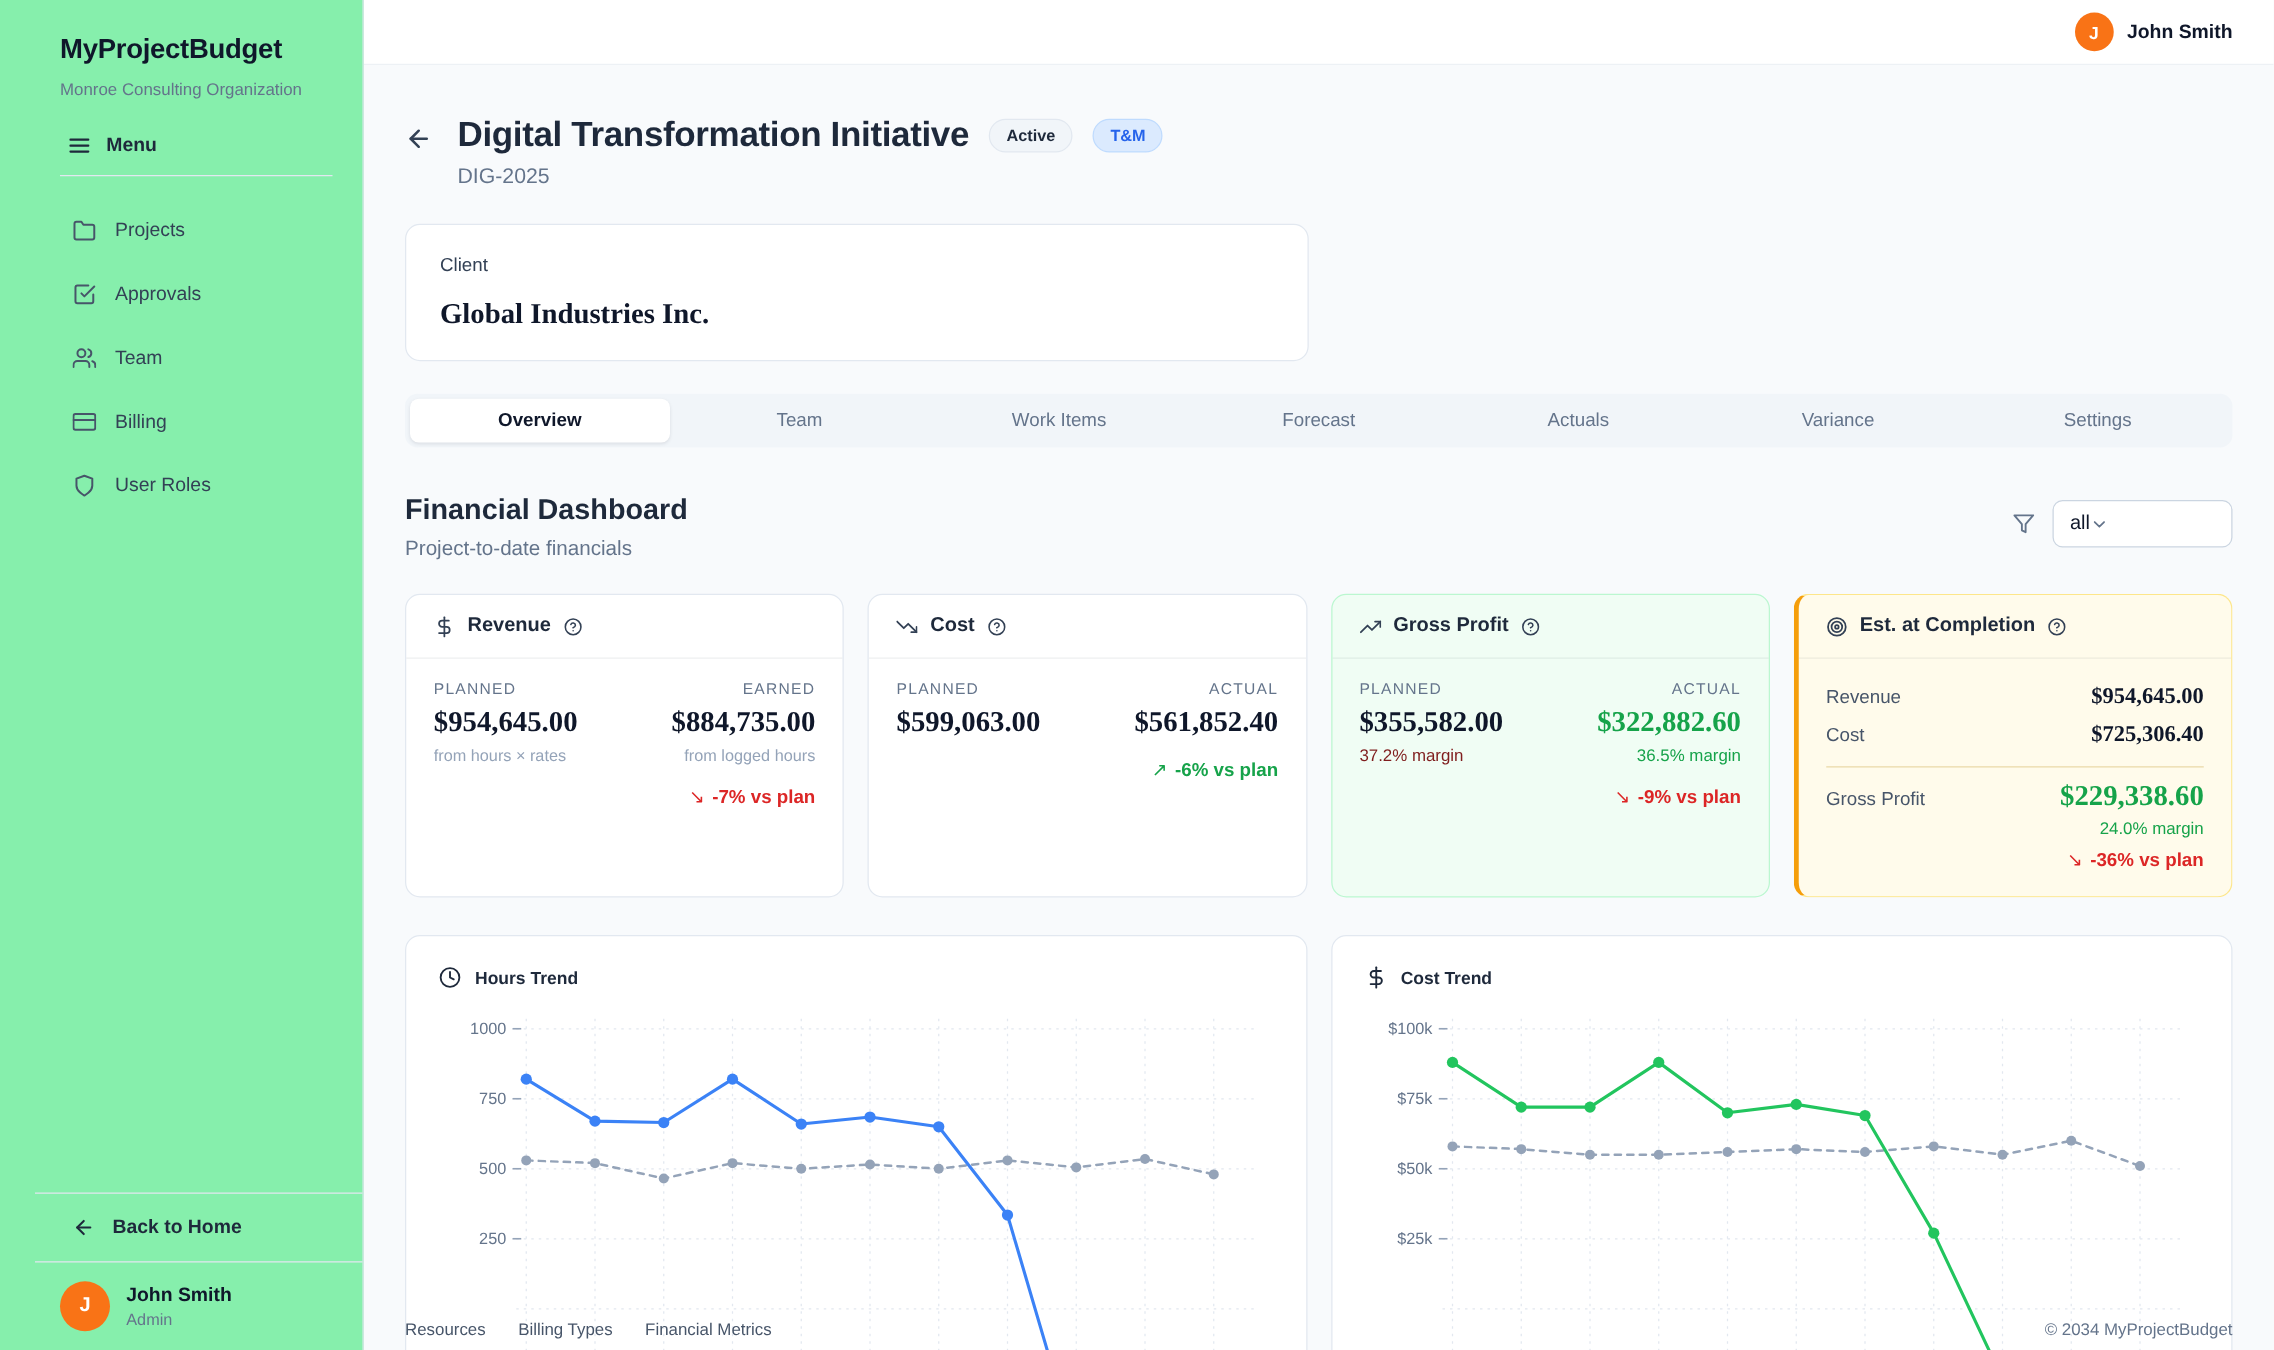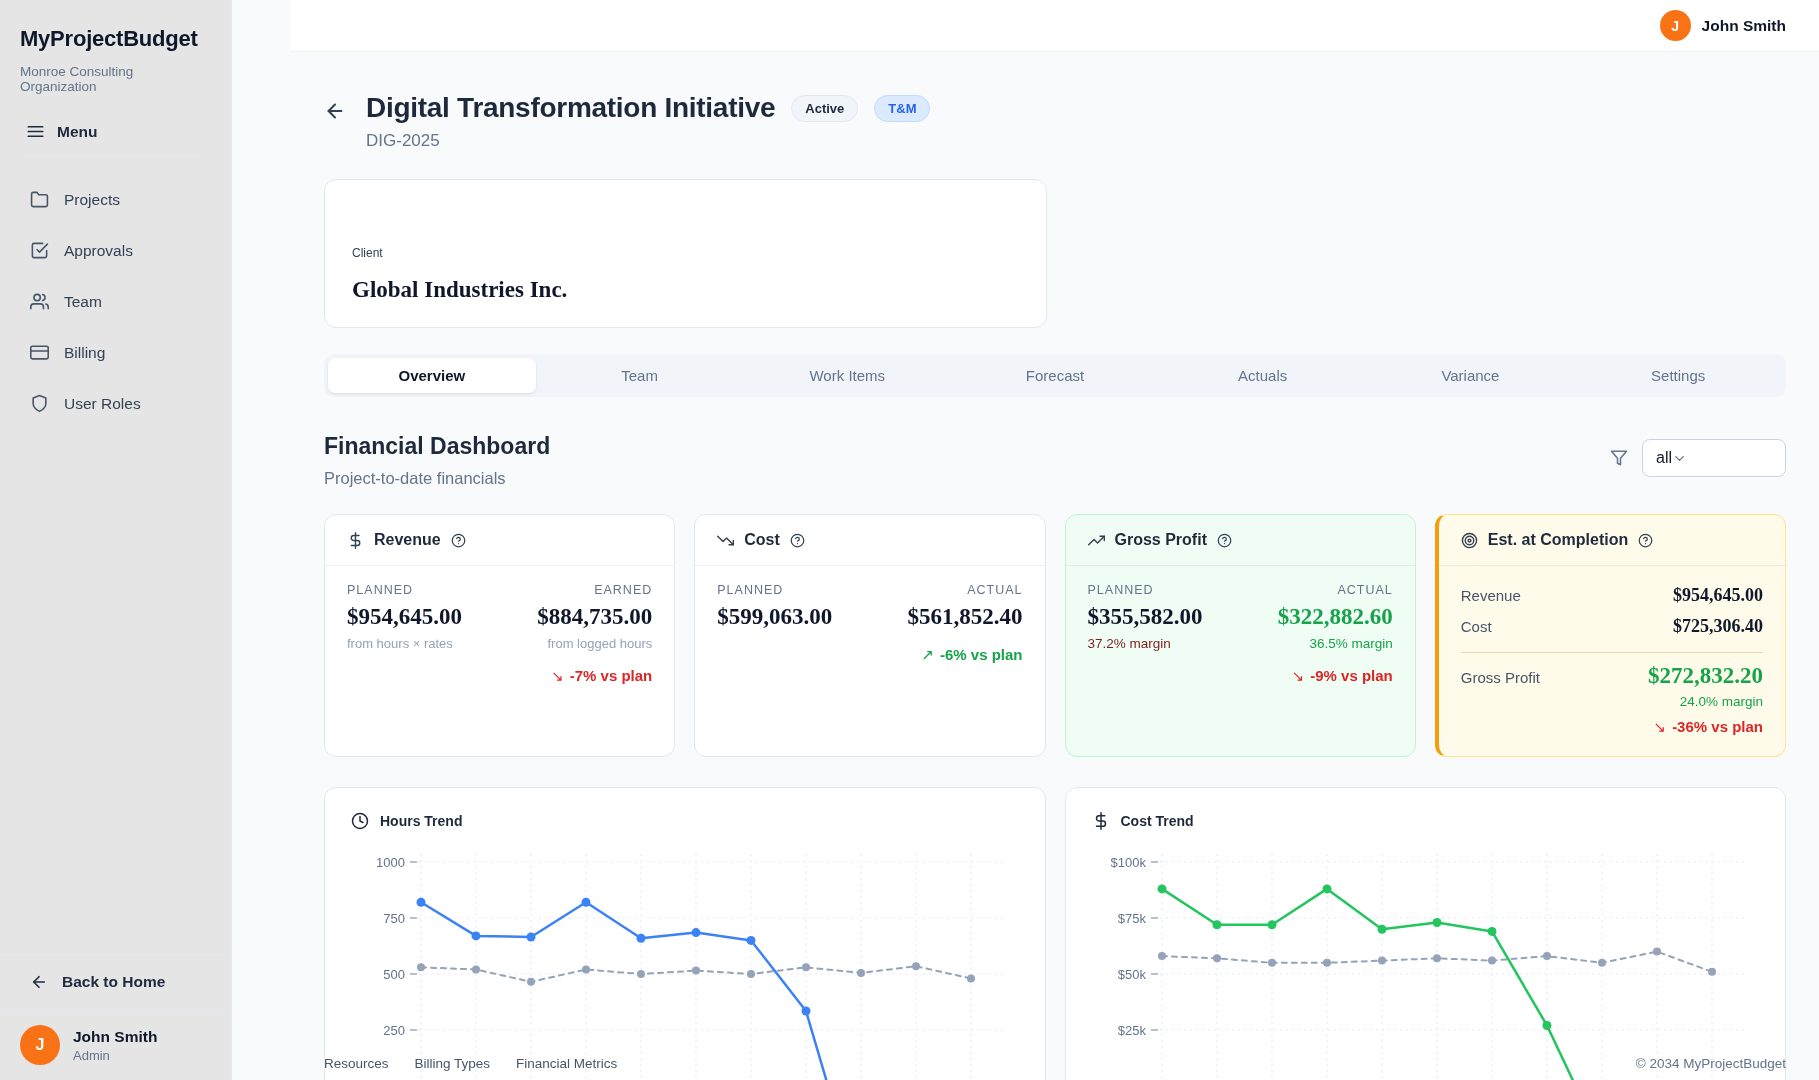--- a/index.html
+++ b/index.html
@@ -6,23 +6,23 @@
   html,body { width:1819px; height:1080px; overflow:hidden; }
   body {
     font-family:"Liberation Sans","DejaVu Sans",sans-serif;
     background:#f8fafc; color:#1e293b; font-size:15px;
   }
   .icon svg { display:block; }
   .money { font-family:"Liberation Serif","DejaVu Serif",serif; font-weight:700; color:#0f172a; }
 
   
   .sidebar {
-    position:fixed; left:0; top:0; bottom:0; width:232px;
-    background:#e5e5e5; border-right:1px solid #e2e8f0;
-    display:flex; flex-direction:column; z-index:50;
+    position:fixed; left:0; top:0; bottom:0; width:291px;
+    background:#86efac; border-right:1px solid #e2e8f0;
+    display:flex; flex-direction:column; z-index:50;padding-left:28px;
   }
   .sb-head { padding:26px 24px 6px 20px; }
   .app-title { font-size:22px; font-weight:700; color:#0f172a; letter-spacing:-0.01em; }
   .app-org { margin-top:12px; font-size:13.5px; color:#64748b; }
   .menu-row { display:flex; align-items:center; gap:12px; padding:22px 24px 14px 26px; font-weight:600; font-size:15.5px; color:#1e293b; cursor:pointer; }
   .menu-row .icon { color:#1e293b; }
   .sb-divider { border-bottom:1px solid #e2e8f0; margin:0 24px 10px 20px; }
   .sb-nav { padding:8px 0; }
   .nav-item { display:flex; align-items:center; gap:15px; padding:16px 24px 16px 30px; font-size:15.5px; color:#334155; cursor:pointer; }
   .nav-item .icon { color:#475569; }
@@ -46,21 +46,21 @@
   .title-row { display:flex; align-items:center; gap:16px; }
   .proj-title { font-size:28px; font-weight:700; color:#1e293b; letter-spacing:-0.01em; }
   .badge { display:inline-flex; align-items:center; border-radius:999px; font-size:13px; font-weight:600; padding:5px 13px; }
   .badge-status { background:#f1f5f9; border:1px solid #e2e8f0; color:#1e293b; }
   .badge-type { background:#dbeafe; border:1px solid #bfdbfe; color:#2563eb; }
   .proj-code { margin-top:7px; font-size:17px; color:#64748b; }
 
   .info-grid { display:grid; grid-template-columns:1fr 1fr; gap:17px; margin-top:28px; }
   .card { background:#fff; border:1px solid #e2e8f0; border-radius:12px; }
   .info-card { padding:24px 27px; }
-  .info-label { font-size:12px; color:#334155;margin-top:42px; }
+  .info-label { font-size:15px; color:#334155; }
   .info-value { margin-top:17px; font-size:23px; }
 
   .tabs { margin-top:26px; background:#f1f5f9; border-radius:10px; padding:4px; display:grid; grid-template-columns:repeat(7,1fr); }
   .tab { text-align:center; font-size:15px; color:#64748b; padding:9px 0; border-radius:7px; cursor:pointer; }
   .tab.active { background:#ffffff; color:#0f172a; font-weight:600; box-shadow:0 1px 3px rgba(15,23,42,.1); }
 
   .dash-header { margin-top:36px; display:flex; justify-content:space-between; align-items:flex-start; }
   .dash-title { font-size:23px; font-weight:700; color:#1e293b; }
   .dash-sub { margin-top:9px; font-size:16.5px; color:#64748b; }
   .dash-controls { display:flex; align-items:center; gap:14px; margin-top:6px; }
@@ -393,21 +393,21 @@
             <span class="eac-label">Revenue</span>
             <span class="eac-value money">$954,645.00</span>
           </div>
           <div class="eac-row">
             <span class="eac-label">Cost</span>
             <span class="eac-value money">$725,306.40</span>
           </div>
           <div class="eac-divider"></div>
           <div class="eac-row">
             <span class="eac-label">Gross Profit</span>
-            <span class="eac-gp money" style="color:#16a34a;">$272,832.20</span>
+            <span class="eac-gp money" style="color:#16a34a;">$229,338.60</span>
           </div>
           <div class="eac-margin">24.0% margin</div>
           <div class="delta red eac-delta"><span class="arrow">↘</span><span>-36% vs plan</span></div>
         </div>
       </div>
     </div>
 
     <div class="charts">
       <section class="card chart-card">
         <div class="chart-head">

